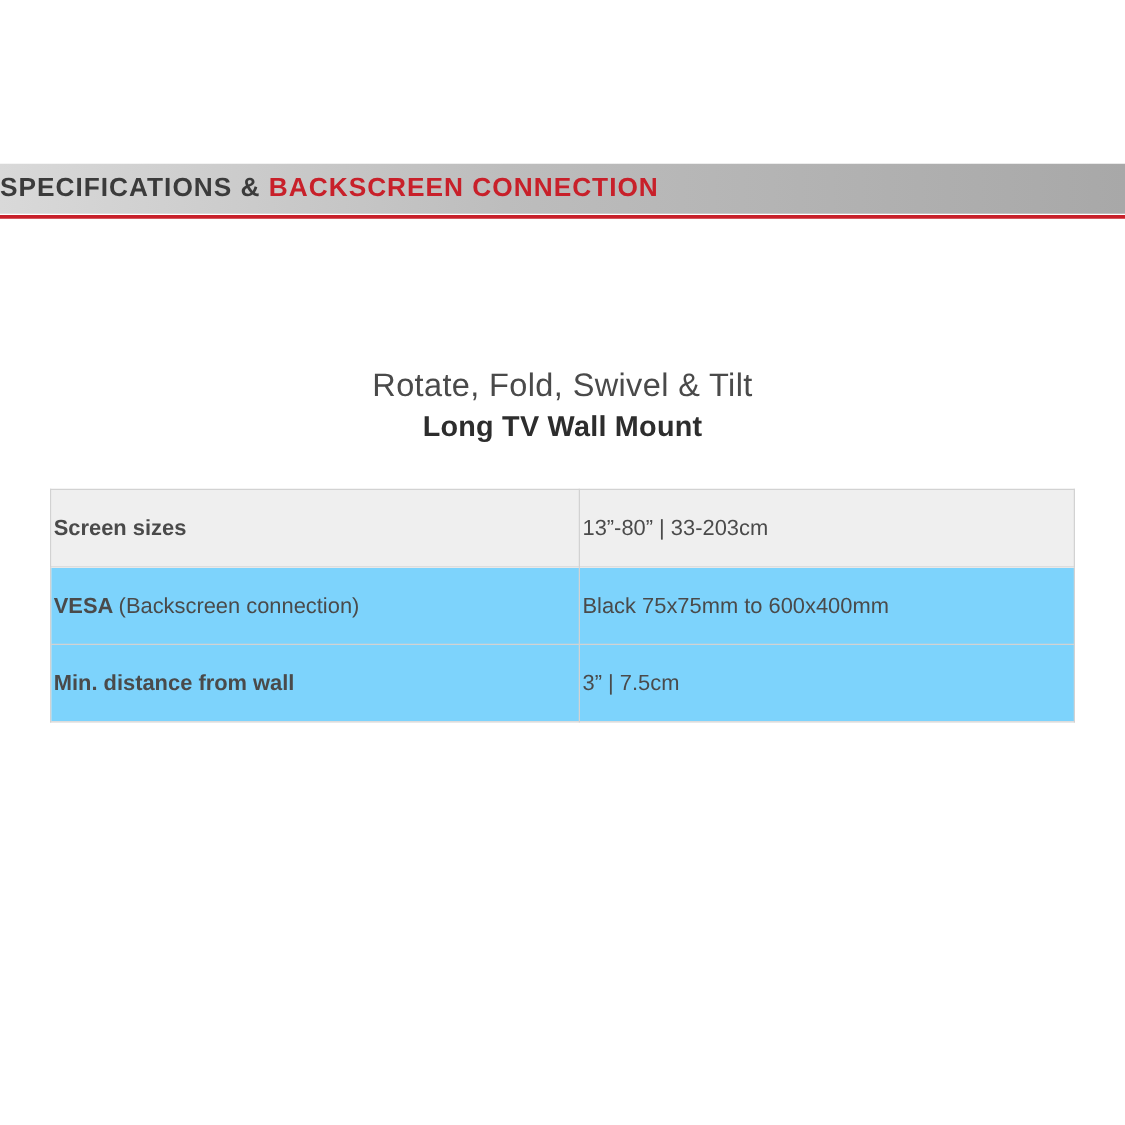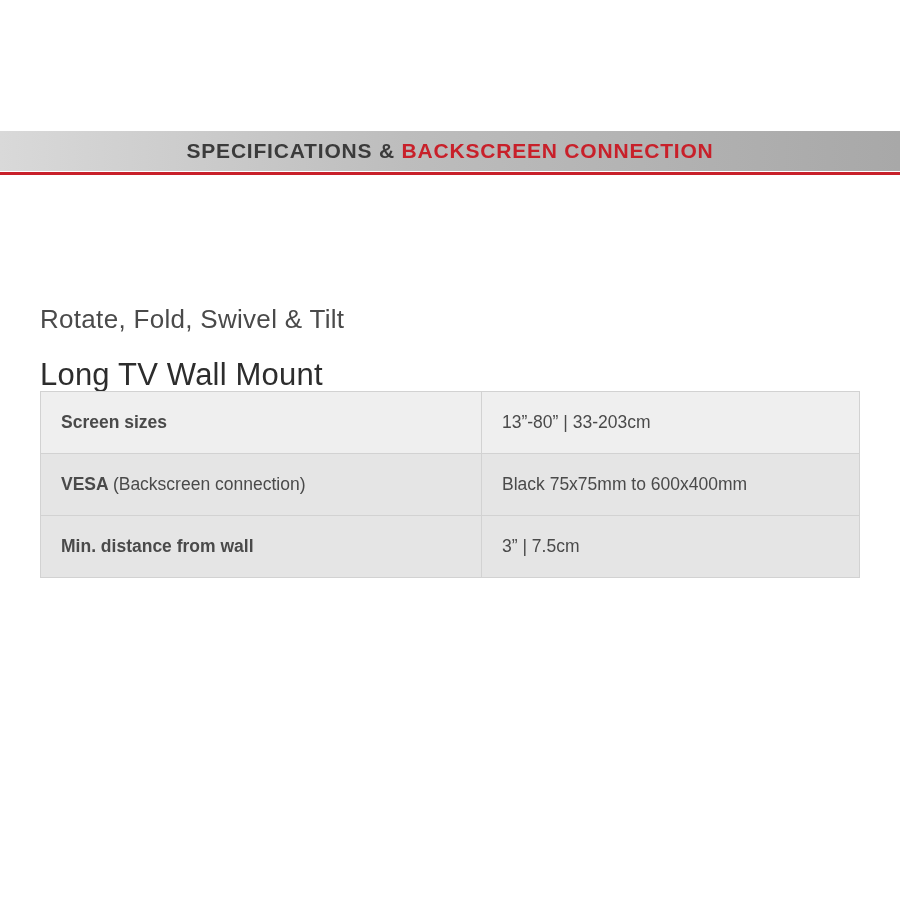--- a/index.html
+++ b/index.html
@@ -19,21 +19,21 @@
   
   .banner {
     position: absolute;
     left: 0;
     top: 131px;
     width: 900px;
     height: 40px;
     background: linear-gradient(to right, #d9d9d9 0%, #bdbdbd 45%, #a8a8a8 100%);
     display: flex;
     align-items: center;
-    justify-content: center;
+    justify-content: flex-start;
   }
   .banner-text {
     font-size: 21px;
     font-weight: bold;
     letter-spacing: 0.8px;
     white-space: nowrap;
     text-align: center;
   }
   .banner-text .part1 { color: #3b3b3b; }
   .banner-text .part2 { color: #c8202a; }
@@ -43,70 +43,71 @@
     top: 172px;
     width: 900px;
     height: 3px;
     background: #c8202a;
   }
 
   
   .titles {
     position: absolute;
     left: 40px;
-    top: 303px;
+    top: 292px;
     width: 820px;
+    text-align: center;
   }
   .title-light {
     font-size: 26px;
     font-weight: normal;
     color: #4a4a4a;
     letter-spacing: 0.3px;
     line-height: 1.25;
   }
   .title-bold {
-    font-size: 31px;
-    font-weight: normal;
+    font-size: 23px;
+    font-weight: bold;
     color: #2d2d2d;
     letter-spacing: 0.2px;
-    margin-top: 20px;
+    margin-top: 2px;
     line-height: 1.25;
   }
 
   
   .spec-table {
     position: absolute;
     left: 40px;
     top: 391px;
     width: 820px;
     border-collapse: collapse;
     table-layout: fixed;
   }
   .spec-table td {
     height: 61px;
-    padding: 0 0 0 20px;
+    padding: 0 0 0 2px;
     font-size: 17.5px;
     color: #4a4a4a;
     border: 1px solid #d2d2d2;
     vertical-align: middle;
     white-space: nowrap;
     overflow: hidden;
   }
   .spec-table td.label {
     width: 420px;
     font-weight: bold;
   }
   .spec-table td.label .paren {
     font-weight: normal;
   }
   .spec-table tr.shaded td {
     background: #efefef;
   }
   .spec-table tr.plain td {
-    background: #e5e5e5;
+    background: #7dd3fc;
   }
   .swatch {
     display: inline-block;
     width: 12px;
     height: 12px;
     border-radius: 50%;
     background: #1a1a1a;
     margin-right: 7px;
     vertical-align: baseline;
     position: relative;

